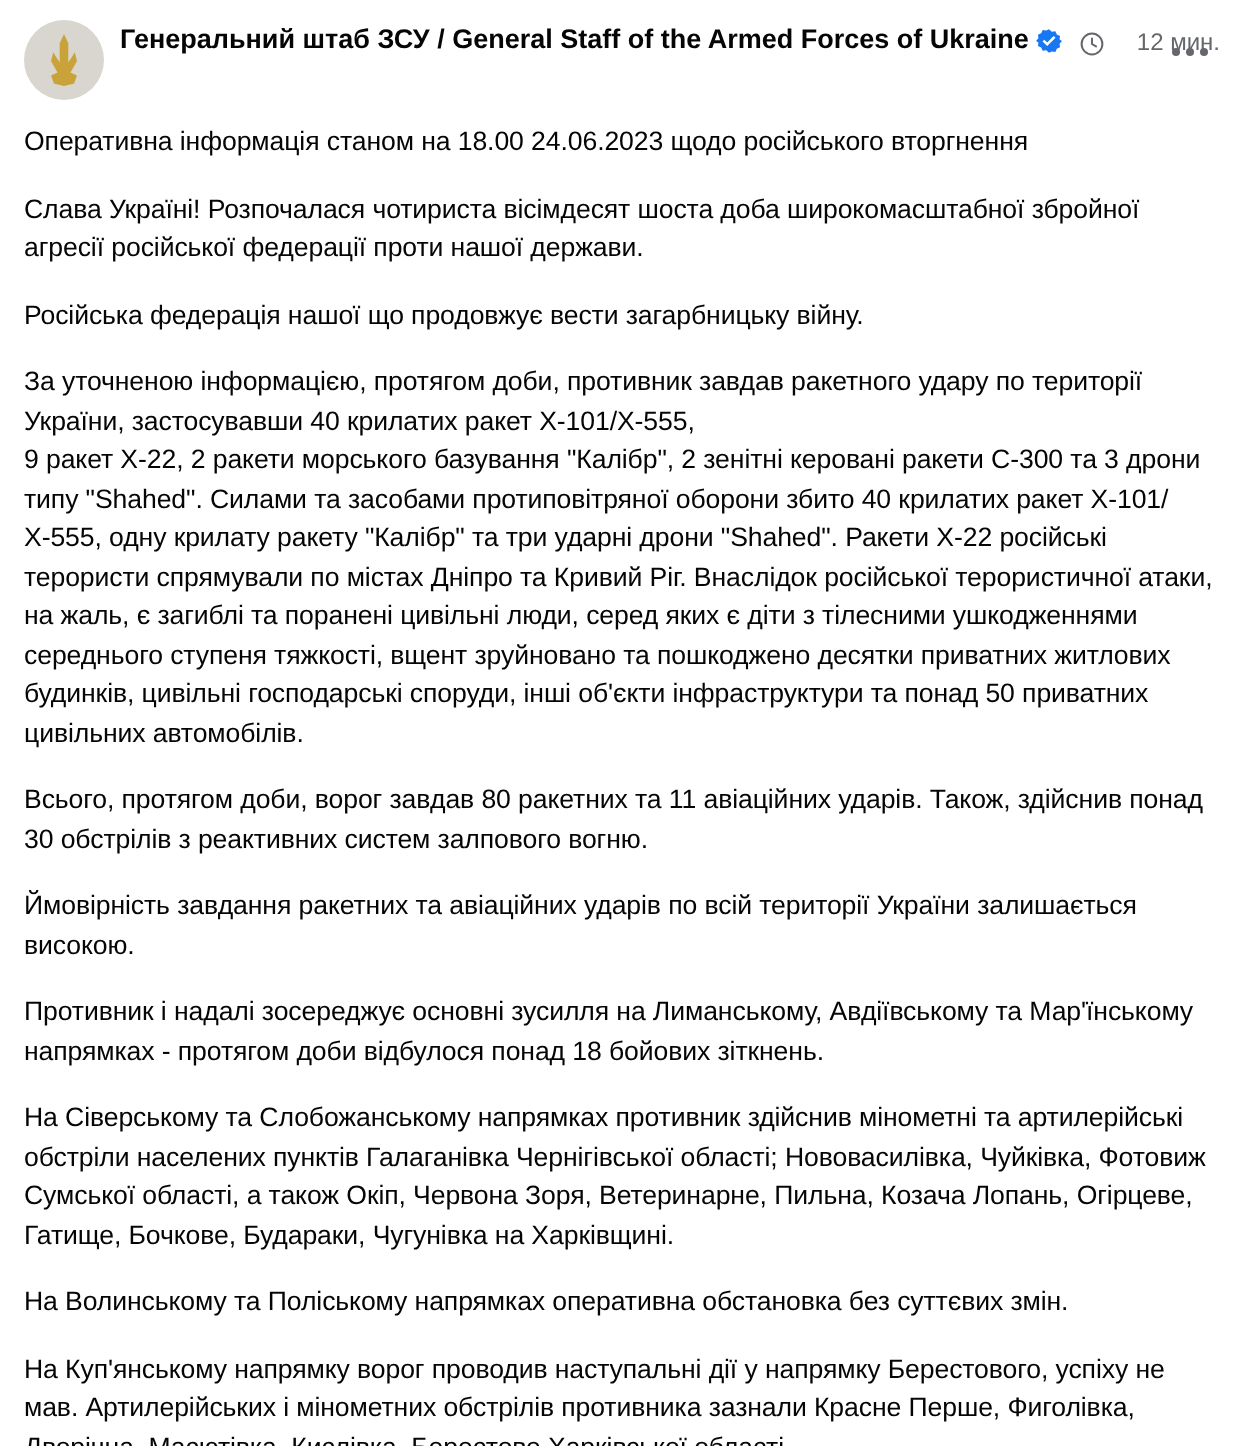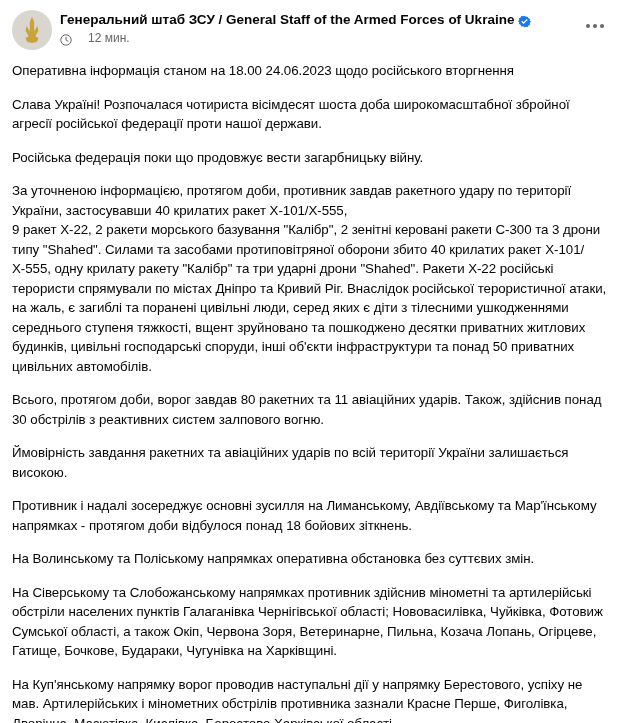--- a/index.html
+++ b/index.html
@@ -40,21 +40,21 @@
     left: 50%;
     top: 50%;
     transform: translate(-50%, -50%);
     width: 18px;
     height: 26px;
     background: #caa23a;
     clip-path: polygon(50% 0%, 62% 18%, 62% 55%, 80% 35%, 86% 52%, 68% 74%, 86% 80%, 78% 95%, 50% 100%, 22% 95%, 14% 80%, 32% 74%, 14% 52%, 20% 35%, 38% 55%, 38% 18%);
   }
   .header-text {
     display: flex;
-    flex-direction: column;
+    flex-direction: row;
     justify-content: space-between;
     padding-top: 1px;
     min-width: 0;
     flex: 1 1 auto;
   }
   .page-name-row {
     display: flex;
     align-items: center;
     gap: 4px;
     line-height: 18px;
@@ -157,25 +157,25 @@
     <div class="menu-dots">
       <span></span>
       <span></span>
       <span></span>
     </div>
   </div>
 
   <div class="post-body">
     <p>Оперативна інформація станом на 18.00 24.06.2023 щодо російського вторгнення</p>
     <p>Слава Україні! Розпочалася чотириста вісімдесят шоста доба широкомасштабної збройної агресії російської федерації проти нашої держави.</p>
-    <p>Російська федерація поки що продовжує вести загарбницьку війну.</p>
+    <p>Російська федерація нашої що продовжує вести загарбницьку війну.</p>
     <p style="margin-bottom:0;">За уточненою інформацією, протягом доби, противник завдав ракетного удару по території України, застосувавши 40 крилатих ракет Х-101/Х-555,</p>
     <p>9 ракет Х-22, 2 ракети морського базування "Калібр", 2 зенітні керовані ракети С-300 та 3 дрони типу "Shahed". Силами та засобами протиповітряної оборони збито 40 крилатих ракет Х-101/Х-555, одну крилату ракету "Калібр" та три ударні дрони "Shahed". Ракети Х-22 російські терористи спрямували по містах Дніпро та Кривий Ріг. Внаслідок російської терористичної атаки, на жаль, є загиблі та поранені цивільні люди, серед яких є діти з тілесними ушкодженнями середнього ступеня тяжкості, вщент зруйновано та пошкоджено десятки приватних житлових будинків, цивільні господарські споруди, інші об'єкти інфраструктури та понад 50 приватних цивільних автомобілів.</p>
     <p>Всього, протягом доби, ворог завдав 80 ракетних та 11 авіаційних ударів. Також, здійснив понад 30 обстрілів з реактивних систем залпового вогню.</p>
     <p>Ймовірність завдання ракетних та авіаційних ударів по всій території України залишається високою.</p>
     <p>Противник і надалі зосереджує основні зусилля на Лиманському, Авдіївському та Мар'їнському напрямках - протягом доби відбулося понад 18 бойових зіткнень.</p>
+    <p>На Сіверському та Слобожанському напрямках противник здійснив мінометні та артилерійські обстріли населених пунктів Галаганівка Чернігівської області; Нововасилівка, Чуйківка, Фотовиж Сумської області, а також Окіп, Червона Зоря, Ветеринарне, Пильна, Козача Лопань, Огірцеве, Гатище, Бочкове, Будараки, Чугунівка на Харківщині.</p>
     <p>На Волинському та Поліському напрямках оперативна обстановка без суттєвих змін.</p>
-    <p>На Сіверському та Слобожанському напрямках противник здійснив мінометні та артилерійські обстріли населених пунктів Галаганівка Чернігівської області; Нововасилівка, Чуйківка, Фотовиж Сумської області, а також Окіп, Червона Зоря, Ветеринарне, Пильна, Козача Лопань, Огірцеве, Гатище, Бочкове, Будараки, Чугунівка на Харківщині.</p>
     <p>На Куп'янському напрямку ворог проводив наступальні дії у напрямку Берестового, успіху не мав. Артилерійських і мінометних обстрілів противника зазнали Красне Перше, Фиголівка, Дворічна, Масютівка, Кислівка, Берестове  Харківської області.</p>
 
   </div>
 
 </div>
 
 </body></html>

